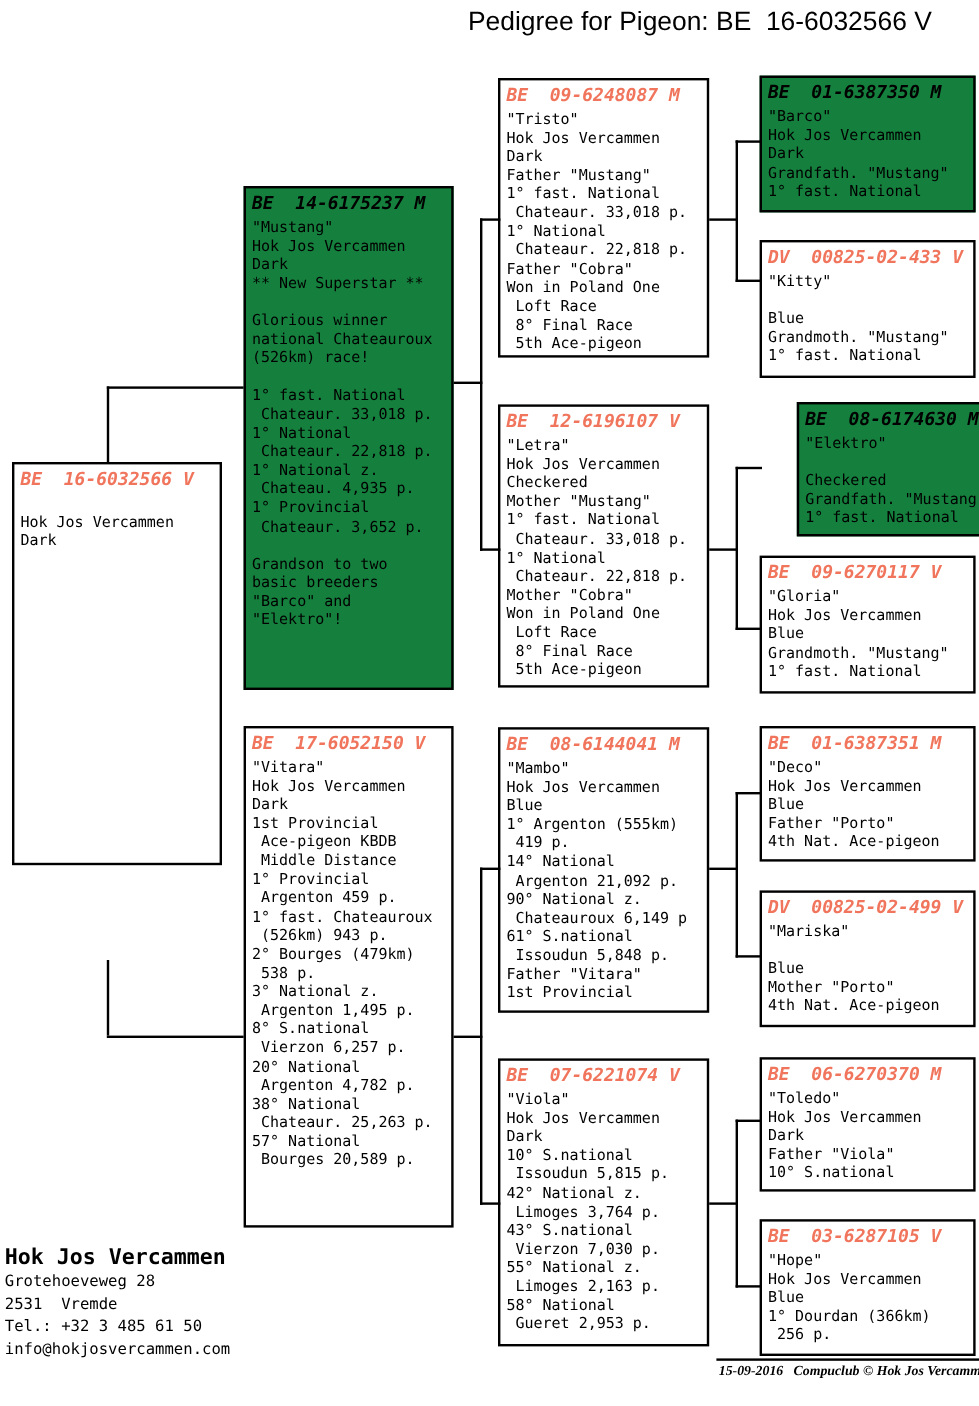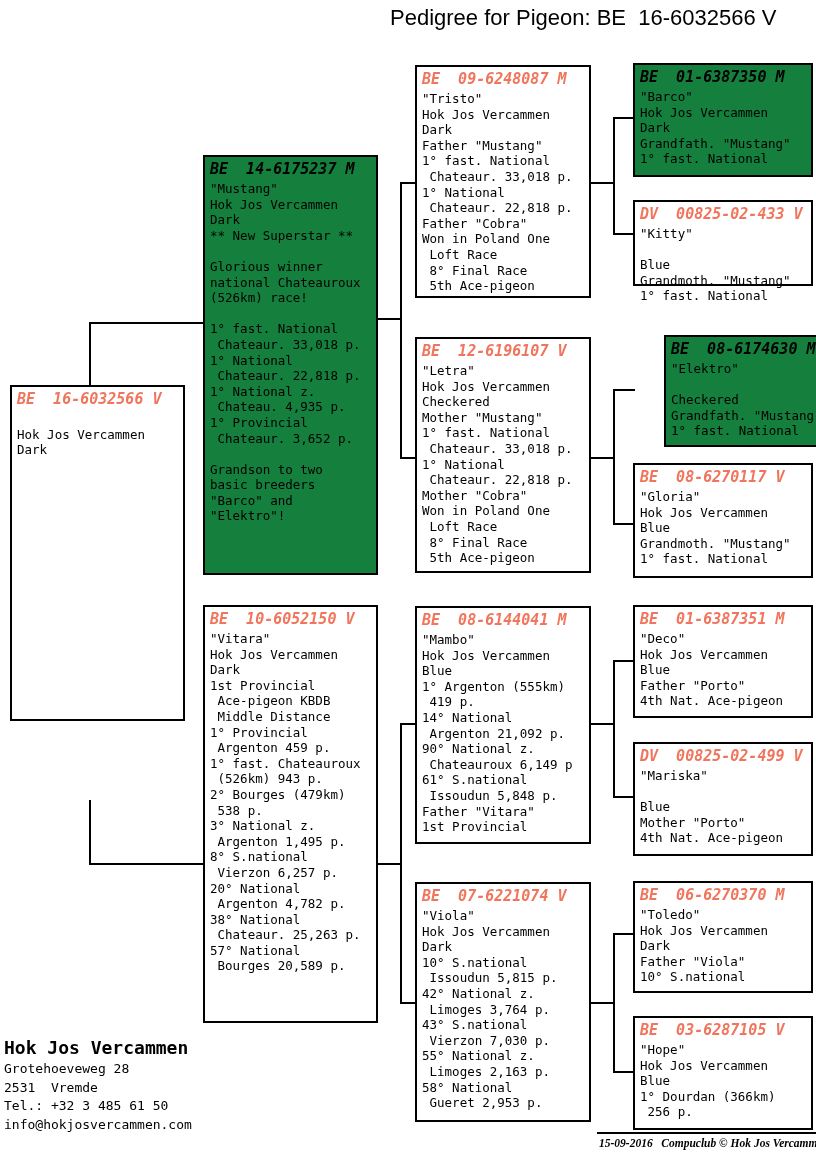--- a/index.html
+++ b/index.html
@@ -54,21 +54,21 @@
  Chateau. 4,935 p.
 1° Provincial
  Chateaur. 3,652 p.
 
 Grandson to two
 basic breeders
 "Barco" and
 "Elektro"!</div>
   </div>
   <div class="box" style="left:203px;top:605px;width:175px;height:418px">
-    <div class="ring">BE  10-6052150 V</div>
+    <div class="ring">BE  17-6052150 V</div>
     <div class="bodytext">"Vitara"
 Hok Jos Vercammen
 Dark
 1st Provincial
  Ace-pigeon KBDB
  Middle Distance
 1° Provincial
  Argenton 459 p.
 1° fast. Chateauroux
  (526km) 943 p.
@@ -152,38 +152,38 @@
   </div>
 
   <div class="box hl" style="left:633px;top:63px;width:180px;height:114px">
     <div class="ring">BE  01-6387350 M</div>
     <div class="bodytext">"Barco"
 Hok Jos Vercammen
 Dark
 Grandfath. "Mustang"
 1° fast. National</div>
   </div>
-  <div class="box" style="left:633px;top:200px;width:180px;height:86px">
+  <div class="box" style="left:633px;top:200px;width:180px;height:115px">
     <div class="ring">DV  00825-02-433 V</div>
     <div class="bodytext">"Kitty"
 
 Blue
 Grandmoth. "Mustang"
 1° fast. National</div>
   </div>
   <div class="box hl" style="left:664px;top:335px;width:160px;height:112px">
     <div class="ring">BE  08-6174630 M</div>
     <div class="bodytext">"Elektro"
 
 Checkered
 Grandfath. "Mustang"
 1° fast. National</div>
   </div>
   <div class="box" style="left:633px;top:463px;width:180px;height:115px">
-    <div class="ring">BE  08-6270117 V</div>
+    <div class="ring">BE  09-6270117 V</div>
     <div class="bodytext">"Gloria"
 Hok Jos Vercammen
 Blue
 Grandmoth. "Mustang"
 1° fast. National</div>
   </div>
   <div class="box" style="left:633px;top:605px;width:180px;height:113px">
     <div class="ring">BE  01-6387351 M</div>
     <div class="bodytext">"Deco"
 Hok Jos Vercammen

